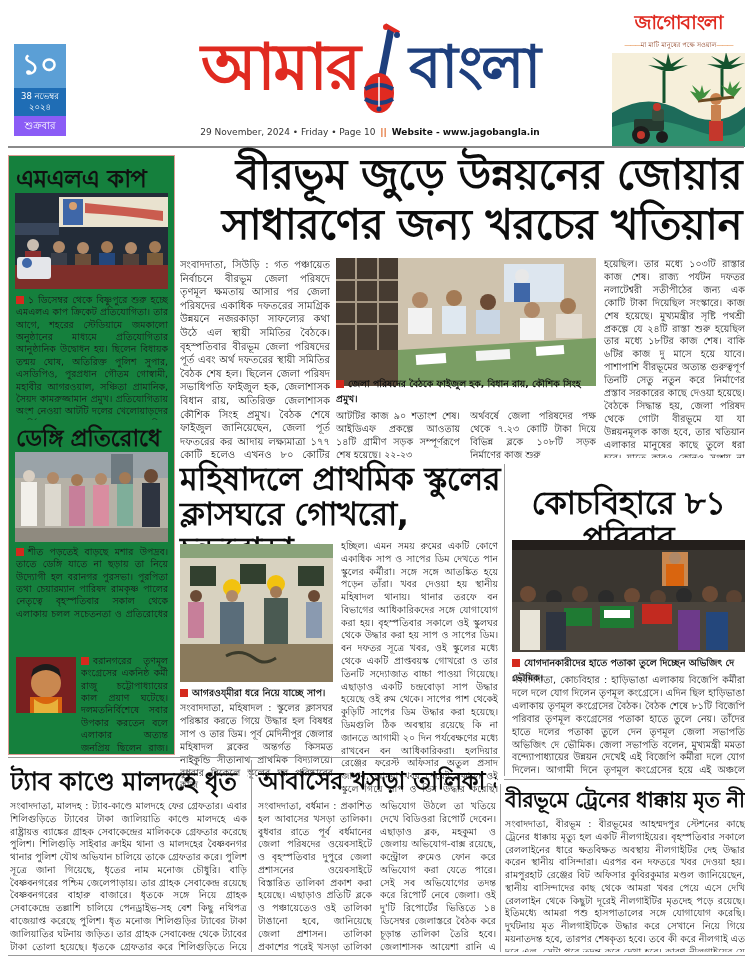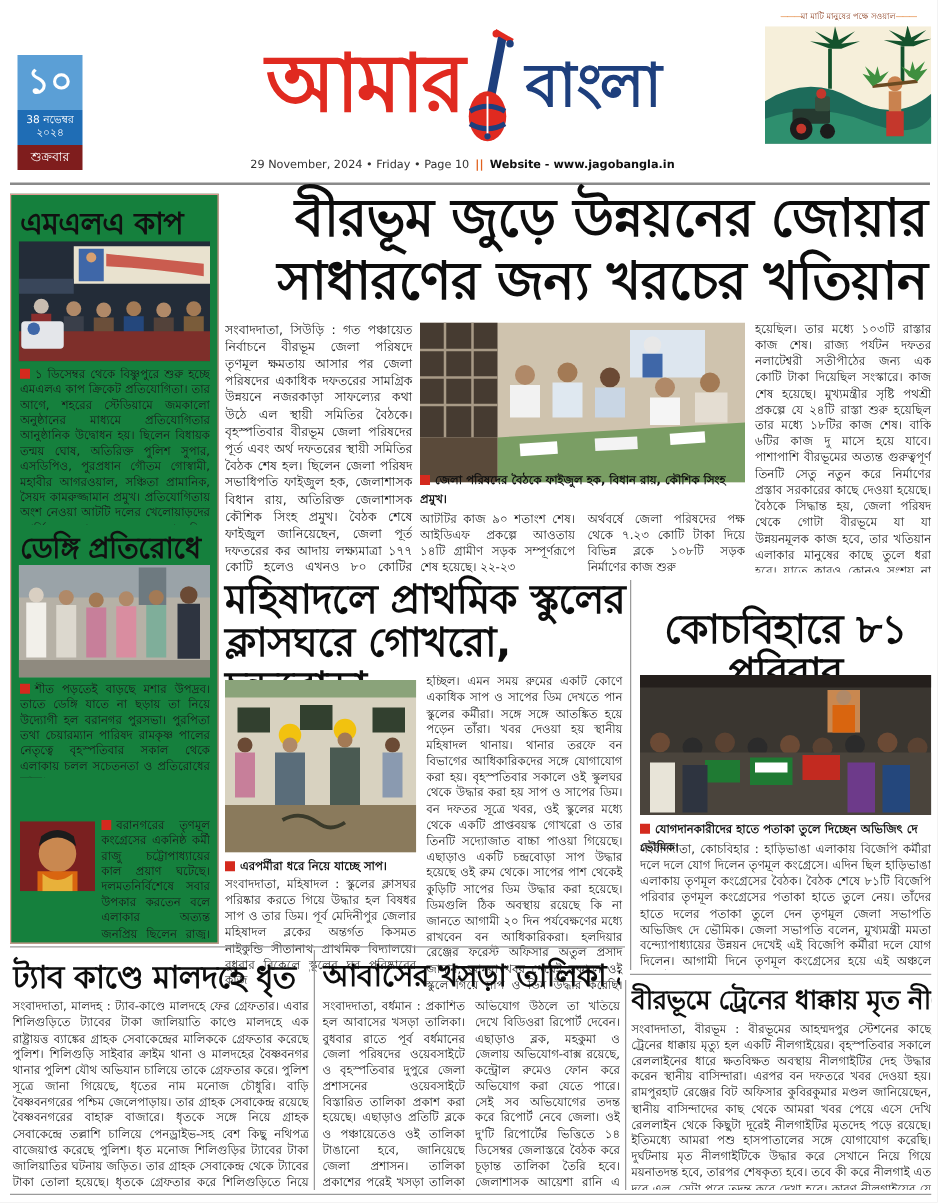--- a/index.html
+++ b/index.html
@@ -15,26 +15,26 @@
   .cap-txt { font-size:9.3px; line-height:1.33; color:#1a1a1a; text-align:justify; overflow:hidden; }
   .sq { display:inline-block; width:8px; height:8px; background:#d42a1e; margin-right:4px; vertical-align:-1px; }
   .vline { background:#9a9a9a; width:1px; }
   .hline { background:#9a9a9a; height:1px; }
   
   #pagebox { left:14px; top:44px; width:52px; height:67px; }
   #pagebox .num { height:44px; background:#5b9fd6; color:#fff; font-size:28px; font-weight:bold;
                   display:flex; align-items:center; justify-content:center; }
   #pagebox .dt  { height:28px; background:#1f6db5; color:#fff; font-size:8.5px; line-height:1.25;
                   display:flex; align-items:center; justify-content:center; text-align:center; padding:1px; }
-  #pagebox .day { height:20px; background:#7f1d1d; color:#fff; font-size:10px;
+  #pagebox .day { height:20px; background:#8b5cf6; color:#fff; font-size:10px;
                   display:flex; align-items:center; justify-content:center; }
   #masthead { left:150px; top:20px; width:440px; height:102px; display:flex;
               align-items:center; justify-content:center; gap:4px; }
   #masthead .w1 { color:#e02a20; font-size:64px; font-weight:bold; letter-spacing:-2px; }
-  #masthead .w2 { color:#1e3f7d; font-size:48px; font-weight:bold; letter-spacing:-2px; }
+  #masthead .w2 { color:#1e3f7d; font-size:58px; font-weight:bold; letter-spacing:-2px; }
   #dateline { left:150px; top:127px; width:440px; text-align:center; font-size:9px; color:#333; }
   #dateline b { color:#111; }
   #dateline .sep { color:#e0611e; font-weight:bold; padding:0 2px; }
   #promo { left:612px; top:8px; width:133px; height:130px; background:#fff; }
   #promo .brand { color:#e02a20; font-size:19px; font-weight:bold; text-align:center; letter-spacing:-1px; }
   #promo .tag { font-size:6.5px; color:#8a3b1c; text-align:center; white-space:nowrap; overflow:hidden; }
   #promo .tag:before,#promo .tag:after { content:"———"; color:#e07a2a; letter-spacing:-1px; }
   
   #sidebar { left:8px; top:155px; width:167px; height:600px; border:1px solid #df9a93; background:#15803d; }
   .sb-h { position:absolute; left:7px; font-weight:bold; color:#111; letter-spacing:-0.5px; }
@@ -78,20 +78,21 @@
     <span class="w2">বাংলা</span>
   </div>
 
   <div id="dateline" class="abs">
     <span>29 November, 2024 • Friday • Page 10</span>
     <span class="sep">||</span>
     <b>Website - www.jagobangla.in</b>
   </div>
 
   <div id="promo" class="abs">
+    <div class="brand">জাগোবাংলা</div>
     <div class="tag"><span>মা মাটি মানুষের পক্ষে সওয়াল</span></div>
     <svg class="photo" width="133" height="94" viewBox="0 0 133 94" style="margin-top:2px;">
       <rect width="133" height="94" fill="#f6efda"></rect>
       <path d="M0 60 Q35 38 70 58 T133 54 V94 H0 Z" fill="#1d6b5a"></path>
       <path d="M0 74 Q40 60 80 76 T133 72 V94 H0 Z" fill="#2e8f6e"></path>
       <g stroke="#14532d" stroke-width="3" fill="none">
         <line x1="52" y1="50" x2="52" y2="18"></line>
           <line x1="110" y1="46" x2="110" y2="16"></line>
       </g>
       <g fill="#14532d">
@@ -257,21 +258,21 @@
       <rect x="84" y="54" width="24" height="46" fill="#4a5a52"></rect>
       <circle cx="16" cy="52" r="6" fill="#6b4a35"></circle>
         <rect x="8" y="58" width="16" height="36" fill="#c77f9a"></rect>
       <circle cx="134" cy="52" r="6" fill="#6b4a35"></circle>
         <rect x="126" y="58" width="16" height="36" fill="#8a9ab0"></rect>
     </g>
     <rect x="0" y="100" width="153" height="38" fill="#8a7a5c"></rect>
     <path d="M46 112 q14 -8 28 2 q10 8 22 0" stroke="#3a3a2a" stroke-width="3" fill="none"></path>
   </svg>
   <div class="abs pcap" style="left:180px; top:686px; width:153px;">
-    <span class="sq"></span><span>এরপর্মীরা ধরে নিয়ে যাচ্ছে সাপ।</span>
+    <span class="sq"></span><span>আগরওয্মীরা ধরে নিয়ে যাচ্ছে সাপ।</span>
   </div>
   <div class="abs body-txt" style="left:180px; top:702px; width:153px; height:92px;">সংবাদদাতা, মহিষাদল : স্কুলের ক্লাসঘর পরিষ্কার করতে গিয়ে উদ্ধার হল বিষধর সাপ ও তার ডিম। পূর্ব মেদিনীপুর জেলার মহিষাদল ব্লকের অন্তর্গত কিসমত নাইকুন্ডি সীতানাথ প্রাথমিক বিদ্যালয়ে। বুধবার বিকেলে স্কুলের ঘর পরিষ্কারের কাজ</div>
   <div class="abs body-txt" style="left:341px; top:540px; width:157px; height:254px; font-size:9.4px;">হচ্ছিল। এমন সময় রুমের একটি কোণে একাধিক সাপ ও সাপের ডিম দেখতে পান স্কুলের কর্মীরা। সঙ্গে সঙ্গে আতঙ্কিত হয়ে পড়েন তাঁরা। খবর দেওয়া হয় স্থানীয় মহিষাদল থানায়। থানার তরফে বন বিভাগের আধিকারিকদের সঙ্গে যোগাযোগ করা হয়। বৃহস্পতিবার সকালে ওই স্কুলঘর থেকে উদ্ধার করা হয় সাপ ও সাপের ডিম। বন দফতর সূত্রে খবর, ওই স্কুলের মধ্যে থেকে একটি প্রাপ্তবয়স্ক গোখরো ও তার তিনটি সদ্যোজাত বাচ্চা পাওয়া গিয়েছে। এছাড়াও একটি চন্দ্রবোড়া সাপ উদ্ধার হয়েছে ওই রুম থেকে। সাপের পাশ থেকেই কুড়িটি সাপের ডিম উদ্ধার করা হয়েছে। ডিমগুলি ঠিক অবস্থায় রয়েছে কি না জানতে আগামী ২০ দিন পর্যবেক্ষণের মধ্যে রাখবেন বন আধিকারিকরা। হলদিয়ার রেঞ্জের ফরেস্ট অফিসার অতুল প্রসাদ জানান, আমরা খবর পেয়েই সকালে ওই স্কুলে গিয়ে সাপ ও ডিম উদ্ধার করেছি। ডিমগুলি পর্যবেক্ষণে রাখছি। স্কুল থেকে একটি গোখরো ও তার তিনটি বাচ্চা এবং একটি চন্দ্রবোড়া সাপ উদ্ধার হয়েছে।</div>
 
   <div class="abs hl mid-h" style="left:512px; top:462px; width:233px; text-align:center;margin-top:24px;">
     <div>কোচবিহারে ৮১ পরিবার</div>
     <div>বিজেপি ছেড়ে তৃণমূলে</div>
   </div>
   <svg class="abs photo" style="left:512px; top:540px;" width="233" height="112" viewBox="0 0 233 112">
     <rect width="233" height="112" fill="#3a3630"></rect>

